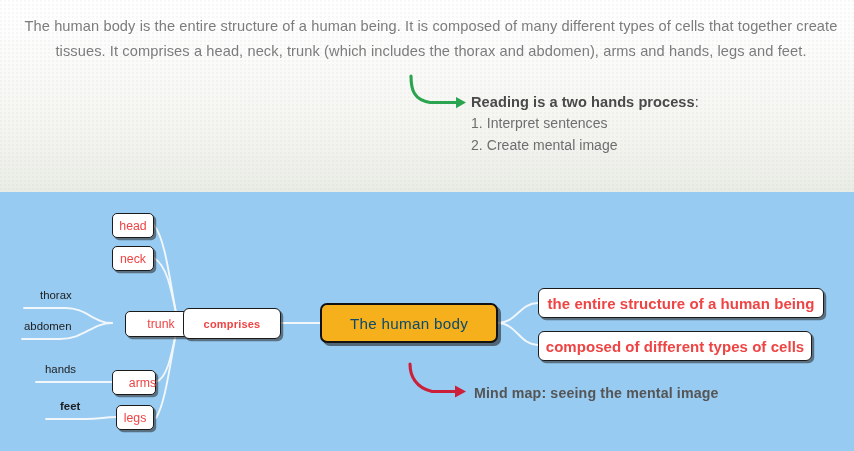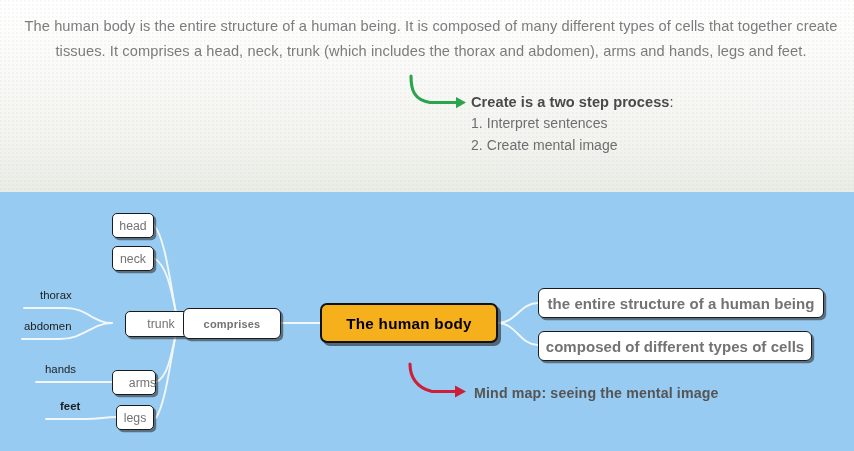--- a/index.html
+++ b/index.html
@@ -104,21 +104,21 @@
 
   .node {
     position: absolute;
     box-sizing: border-box;
     background: #ffffff;
     border: 1.6px solid #1a1a1a;
     border-radius: 6px;
     display: flex;
     align-items: center;
     justify-content: center;
-    color: #737373;
+    color: #ef4444;
     box-shadow: 2.2px 2.2px 0 rgba(40,40,40,0.55);
     white-space: nowrap;
   }
   .node.small {
     font-size: 12.3px;
     font-weight: normal;
     border-width: 1.5px;
     border-radius: 5px;
   }
   .node.mid {
@@ -134,22 +134,22 @@
   #node-center {
     position: absolute;
     box-sizing: border-box;
     background: #f5b01c;
     border: 2.1px solid #111111;
     border-radius: 7px;
     display: flex;
     align-items: center;
     justify-content: center;
     font-size: 15.2px;
-    font-weight: bold;
-    color: #000000;
+    font-weight: normal;
+    color: #0c4a6e;
     letter-spacing: 0.3px;
     box-shadow: 3px 3px 0 rgba(35,35,35,0.6);
     white-space: nowrap;
   }
 
   .plain-label {
     position: absolute;
     font-size: 11.4px;
     color: #1d1d1d;
     white-space: nowrap;
@@ -184,21 +184,21 @@
     <div id="paragraph">The human body is the entire structure of a human being. It is composed of many different types of cells that together create tissues. It comprises a head, neck, trunk (which includes the thorax and abdomen), arms and hands, legs and feet.</div>
 
     <div id="green-arrow-wrap">
       <svg width="78" height="42" viewBox="0 0 78 42">
         <path d="M11,2 C11,16 14,26 30,28.5 L60,28.5" fill="none" stroke="#2aa44f" stroke-width="3.1" stroke-linecap="round"></path>
         <path d="M56,23 L66,28.6 L56,34.2 Z" fill="#2aa44f"></path>
       </svg>
     </div>
 
     <div id="reading-block">
-      <div id="reading-title"><span>Create is a two step process</span><span class="colon">:</span></div>
+      <div id="reading-title"><span>Reading is a two hands process</span><span class="colon">:</span></div>
       <div class="reading-step">1. Interpret sentences</div>
       <div class="reading-step">2. Create mental image</div>
     </div>
   </div>
 
   <div id="map-panel">
 
     <svg id="map-edges" viewBox="0 0 854 259">
       <g fill="none" stroke="#f2f7fb" stroke-width="1.9" stroke-linecap="round">
 

